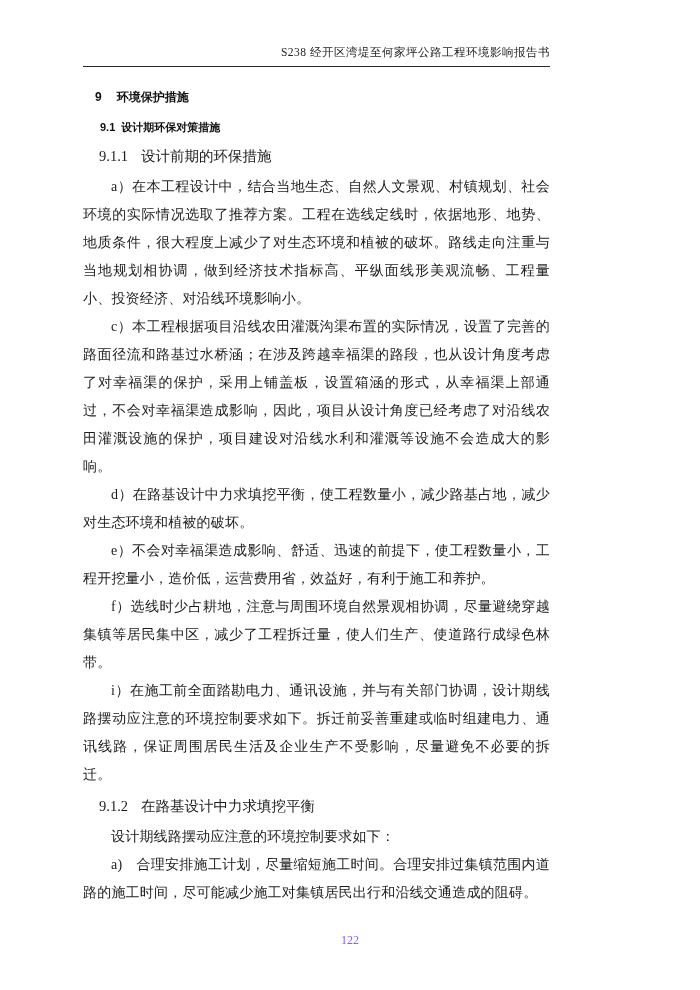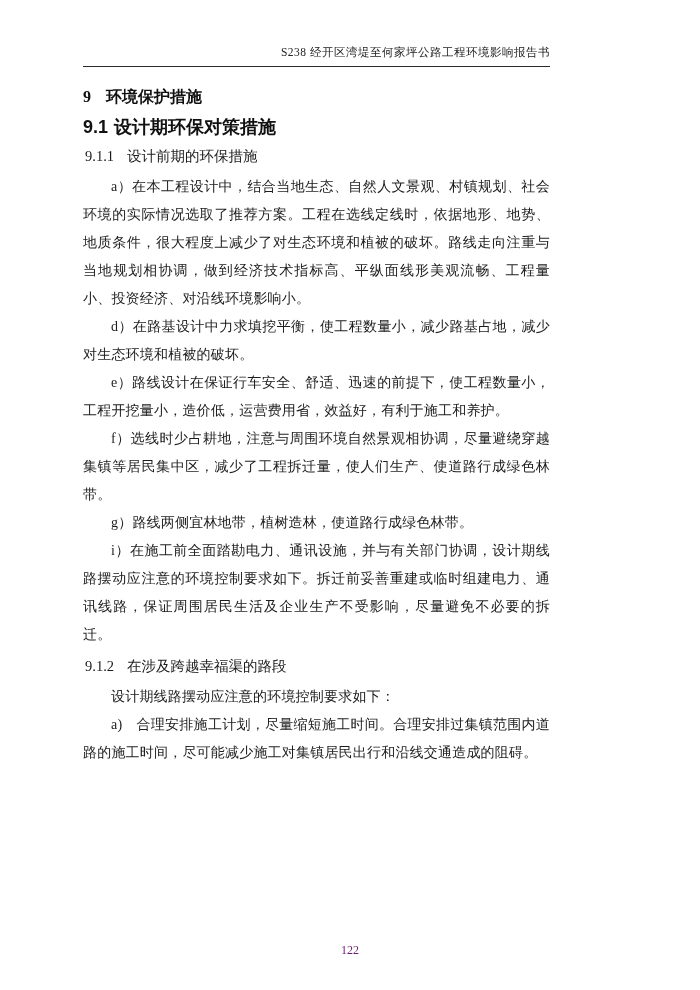--- a/index.html
+++ b/index.html
@@ -25,68 +25,68 @@
   .page-header {
     text-align: right;
     font-size: 11.5px;
     letter-spacing: 0.5px;
     color: #222;
     padding-bottom: 7px;
     border-bottom: 1.5px solid #2b2b2b;
     line-height: 14px;
   }
   h1.chapter {
-    font-family: Liberation Serif, serif;
+    font-family: Liberation Sans, sans-serif;
     font-weight: bold;
-    font-size: 16px;
+    font-size: 12px;
     color: #111;
-    margin: 20px 0 0 0;
+    margin: 20px 0 0 12px;
     line-height: 20px;
   }
   h1.chapter .num { margin-right: 15px; }
   h2.section {
     font-family: "Liberation Sans", "DejaVu Sans", sans-serif;
     font-weight: bold;
-    font-size: 18px;
+    font-size: 11px;
     color: #111;
-    margin: 11px 0 0 0;
+    margin: 11px 0 0 17px;
     line-height: 19px;
   }
   h2.section .num { margin-right: 6px; }
   h3.subsection {
     font-family: "Liberation Serif", "DejaVu Serif", serif;
     font-weight: normal;
     font-size: 14.5px;
     color: #1c1c1c;
-    margin: 10px 0 0 2px;
+    margin: 10px 0 0 16px;
     line-height: 19px;
   }
   h3.subsection .num { margin-right: 13px; }
   .body-text {
     margin-top: 7px;
   }
   .body-text p {
     margin: 0;
     font-size: 14px;
     line-height: 28px;
     text-align: justify;
     text-indent: 2em;
     letter-spacing: 0.2px;
   }
   h3.subsection.second {
     margin-top: 8px;
   }
   .page-footer {
     position: absolute;
     left: 0;
-    bottom: 32px;
+    bottom: 42px;
     width: 700px;
     text-align: center;
     font-size: 12px;
-    color: #701a75;
+    color: #8b5cf6;
   }
 </style>
 </head>
 <body>
 
 <div class="page">
 
   <div class="page-header">
     <span>S238 经开区湾堤至何家坪公路工程环境影响报告书</span>
   </div>
@@ -98,29 +98,29 @@
   <h2 class="section">
     <span class="num">9.1</span><span>设计期环保对策措施</span>
   </h2>
 
   <h3 class="subsection">
     <span class="num">9.1.1</span><span>设计前期的环保措施</span>
   </h3>
 
   <div class="body-text">
     <p>a）在本工程设计中，结合当地生态、自然人文景观、村镇规划、社会环境的实际情况选取了推荐方案。工程在选线定线时，依据地形、地势、地质条件，很大程度上减少了对生态环境和植被的破坏。路线走向注重与当地规划相协调，做到经济技术指标高、平纵面线形美观流畅、工程量小、投资经济、对沿线环境影响小。</p>
+    <p>c）本工程根据项目沿线农田灌溉沟渠布置的实际情况，设置了完善的路面径流和路基过水桥涵；在涉及跨越幸福渠的路段，也从设计角度考虑了对幸福渠的保护，采用上铺盖板，设置箱涵的形式，从幸福渠上部通过，不会对幸福渠造成影响，因此，项目从设计角度已经考虑了对沿线农田灌溉设施的保护，项目建设对沿线水利和灌溉等设施不会造成大的影响。</p>
     <p>d）在路基设计中力求填挖平衡，使工程数量小，减少路基占地，减少对生态环境和植被的破坏。</p>
-    <p>e）路线设计在保证行车安全、舒适、迅速的前提下，使工程数量小，工程开挖量小，造价低，运营费用省，效益好，有利于施工和养护。</p>
+    <p>e）不会对幸福渠造成影响、舒适、迅速的前提下，使工程数量小，工程开挖量小，造价低，运营费用省，效益好，有利于施工和养护。</p>
     <p>f）选线时少占耕地，注意与周围环境自然景观相协调，尽量避绕穿越集镇等居民集中区，减少了工程拆迁量，使人们生产、使道路行成绿色林带。</p>
-    <p>g）路线两侧宜林地带，植树造林，使道路行成绿色林带。</p>
     <p>i）在施工前全面踏勘电力、通讯设施，并与有关部门协调，设计期线路摆动应注意的环境控制要求如下。拆迁前妥善重建或临时组建电力、通讯线路，保证周围居民生活及企业生产不受影响，尽量避免不必要的拆迁。</p>
   </div>
 
   <h3 class="subsection second">
-    <span class="num">9.1.2</span><span>在涉及跨越幸福渠的路段</span>
+    <span class="num">9.1.2</span><span>在路基设计中力求填挖平衡</span>
   </h3>
 
   <div class="body-text">
     <p>设计期线路摆动应注意的环境控制要求如下：</p>
     <p>a)　合理安排施工计划，尽量缩短施工时间。合理安排过集镇范围内道路的施工时间，尽可能减少施工对集镇居民出行和沿线交通造成的阻碍。</p>
   </div>
 
   <div class="page-footer">
     <span>122</span>
   </div>

